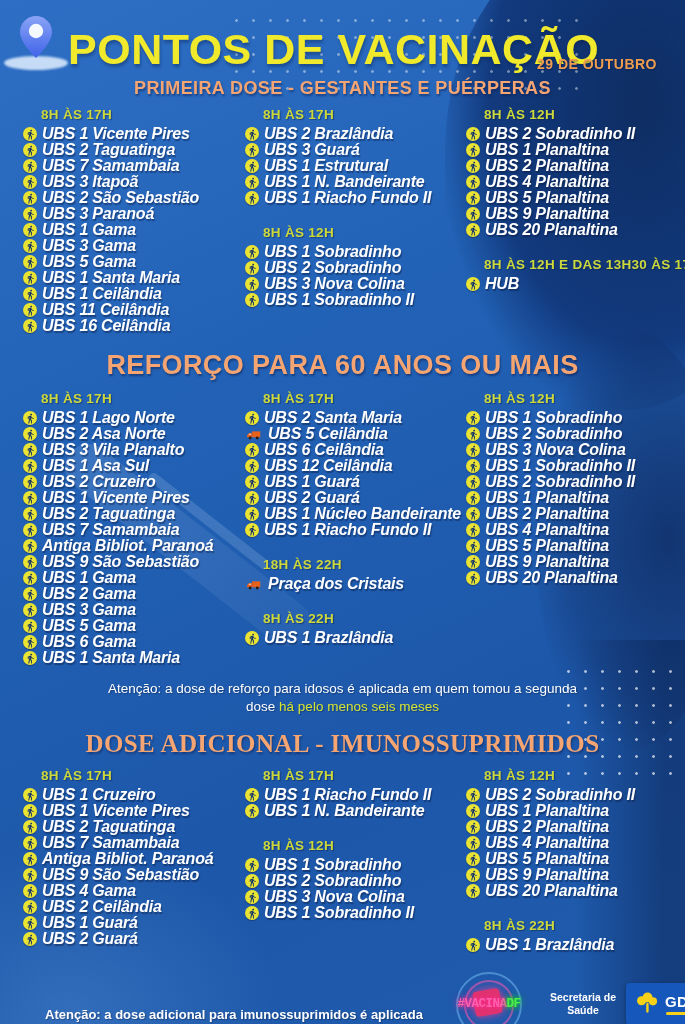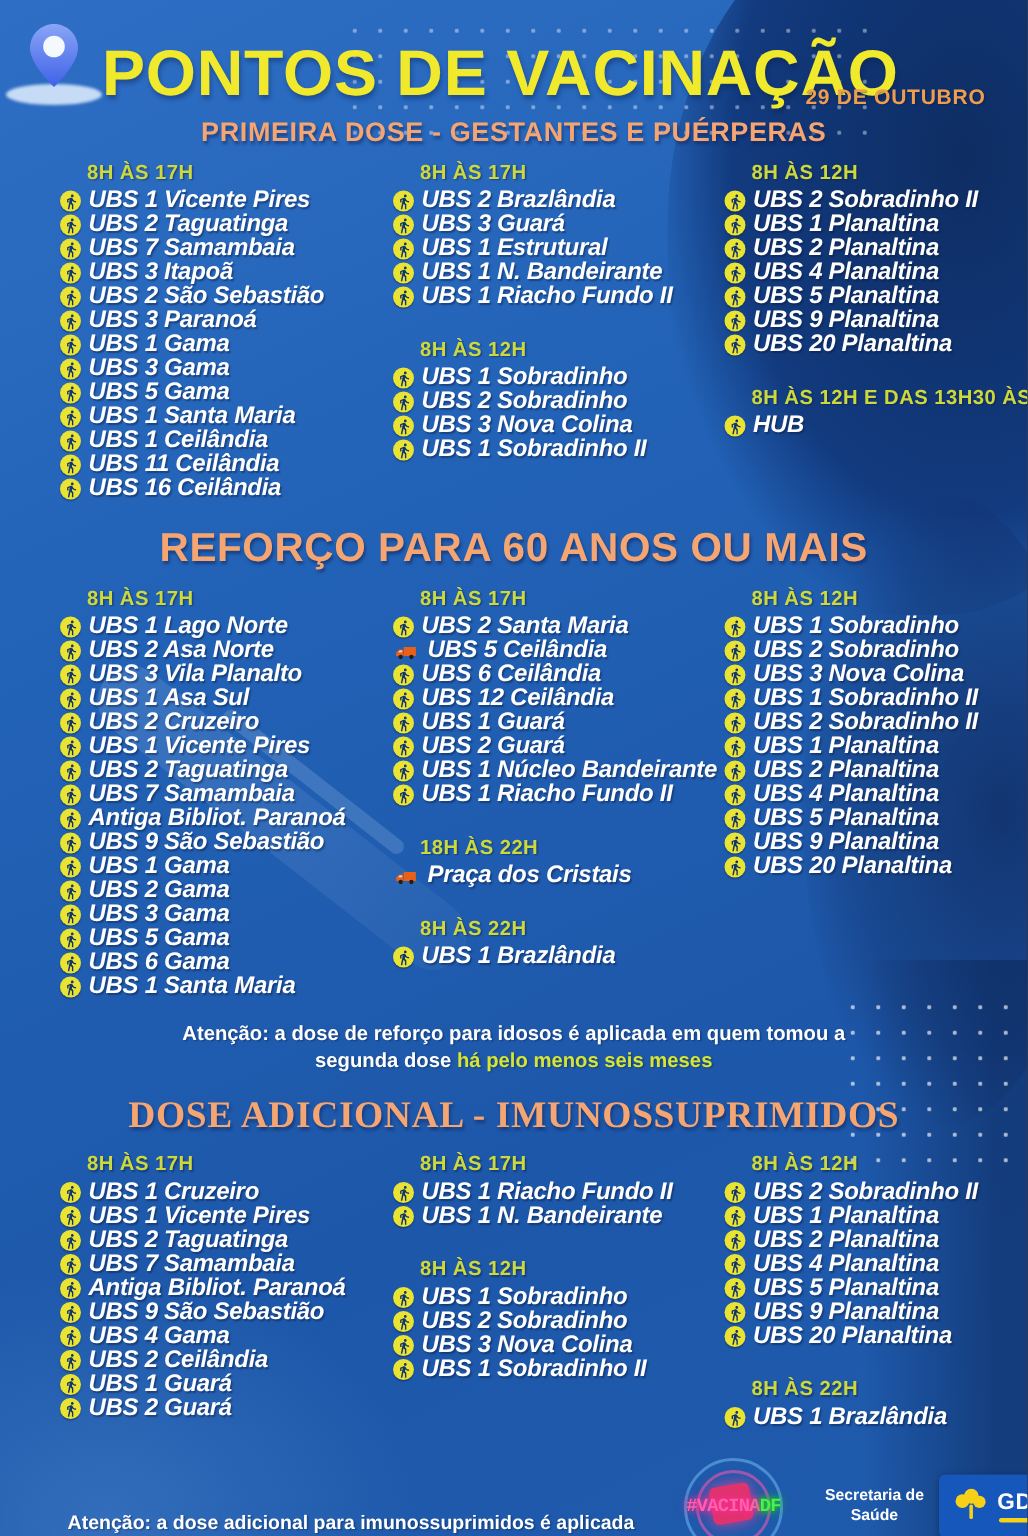--- a/index.html
+++ b/index.html
@@ -39,40 +39,40 @@
     color:#f1e92c;text-shadow:1px 3px 3px rgba(10,25,70,.35);white-space:nowrap;}
   .date{position:absolute;right:28px;top:56px;font-size:14px;font-weight:800;
     color:#f09d4e;letter-spacing:.5px;text-shadow:1px 1px 1px rgba(10,25,70,.4);}
 
   
   .section-title{text-align:center;color:#f4a571;font-weight:800;
     text-shadow:1px 2px 2px rgba(15,30,80,.5);letter-spacing:.4px;}
   .s1 .section-title{font-size:18px;margin:4px 0 8px;}
   .s2 .section-title{font-size:27px;margin:16px 0 10px;}
   .s3 .section-title{font-size:25px;margin:15px 0 10px;font-family:Liberation Serif, serif;}
-  .columns{display:flex;padding-left:40px;}
+  .columns{display:flex;padding-left:23px;}
   .column{flex:none;}
   .column:nth-child(1){width:222px;}
   .column:nth-child(2){width:221px;}
   .column:nth-child(3){width:210px;}
   .group{margin:0;}
   .group:not(:first-child){margin-top:19px;}
   .time{color:#cdd93a;font-weight:800;font-size:13.5px;letter-spacing:.3px;
     margin:0 0 4px 18px;text-shadow:1px 1px 1px rgba(10,25,70,.45);white-space:nowrap;}
   .item{display:flex;align-items:center;height:16px;gap:5px;}
   .ic{flex:none;display:flex;align-items:center;justify-content:center;}
   .ic.walk{width:14px;height:14px;border-radius:50%;background:#e9e434;
     box-shadow:0 1px 1px rgba(10,25,60,.4);}
   .ic.walk svg{width:11px;height:11px;}
   .ic.truck{width:18px;height:14px;}
   .ic.truck svg{width:18px;height:15px;}
   .lb{color:#fff;font-weight:700;font-style:italic;font-size:16px;letter-spacing:-.2px;
     white-space:nowrap;text-shadow:1px 1.5px 1px rgba(10,25,60,.45);}
   .mid-note{width:470px;margin:14px auto 0;text-align:center;color:#fff;
-    font-size:13.5px;font-weight:700;line-height:1.3;text-shadow:1px 1px 1px rgba(10,25,60,.4);}
+    font-size:13.5px;font-weight:400;line-height:1.3;text-shadow:1px 1px 1px rgba(10,25,60,.4);}
   .mid-note .hl{color:#d6e531;}
 
   
   .footer{display:flex;align-items:center;margin-top:14px;padding:0 8px 0 40px;}
   .footer-note{width:388px;flex:none;color:#fff;font-size:13px;font-weight:700;
     line-height:1.3;text-align:center;text-shadow:1px 1px 1px rgba(10,25,60,.4);margin-top:40px;}
   .logo-vdf{position:relative;width:106px;height:64px;flex:none;margin-left:8px;}
   .vdf-ring{position:absolute;left:20px;top:0;width:62px;height:62px;border-radius:50%;
     border:2px solid rgba(130,205,255,.45);}
   .vdf-ring2{position:absolute;left:28px;top:8px;width:46px;height:46px;border-radius:50%;

